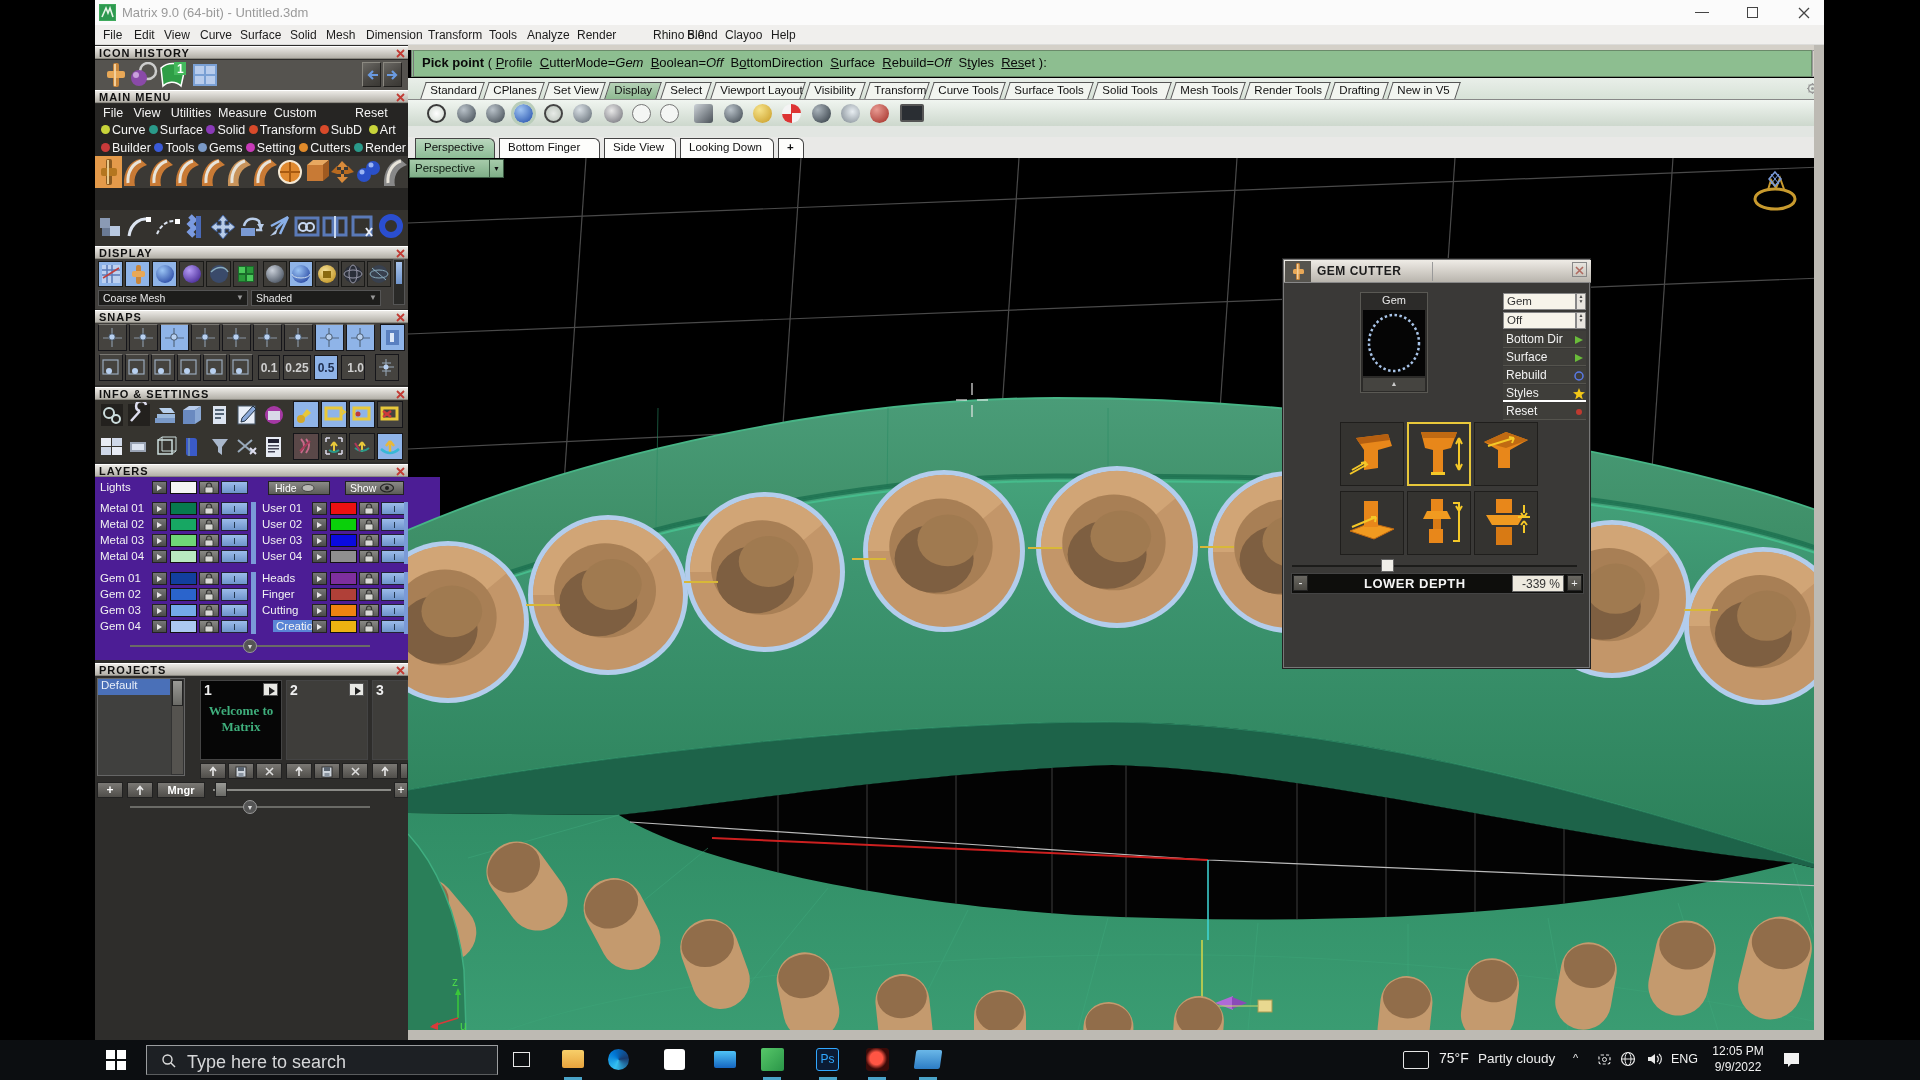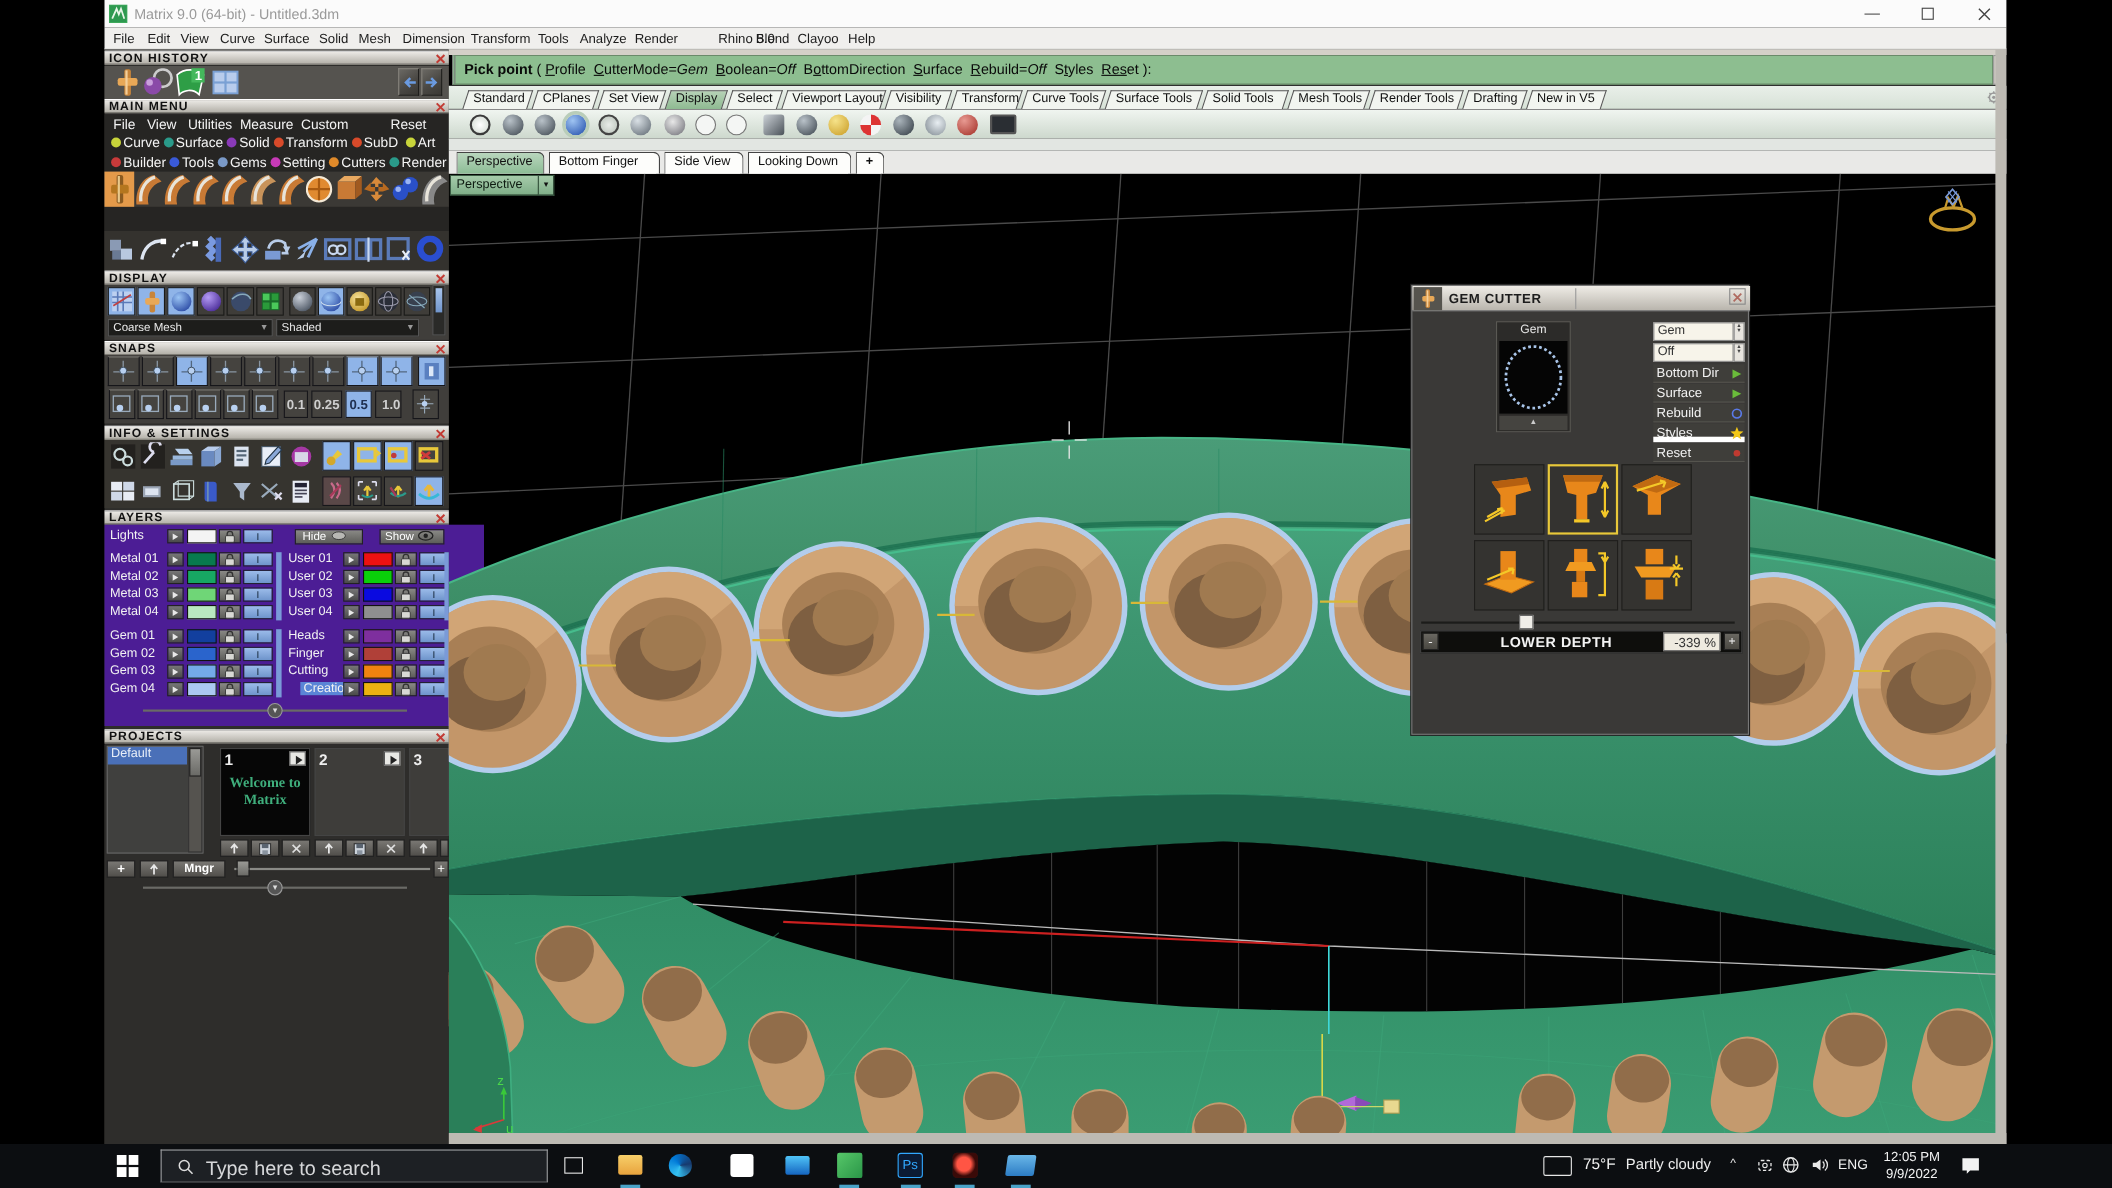--- a/index.html
+++ b/index.html
@@ -1195,21 +1195,21 @@
         <path d="M2,2 L10,6 L2,10 Z" fill="#6abc3a"></path>
       </svg>
   <span class="abs" style="left:219px;top:89px;width:83px;height:17px;background:#3f3e3a;border-bottom:1px solid #55544e;color:#f2f2f2;font-size:12px;padding:1px 0 0 3px;">Surface</span>
   <svg class="abs" style="left:289px;top:92px" width="12" height="12">
         <path d="M2,2 L10,6 L2,10 Z" fill="#6abc3a"></path>
       </svg>
   <span class="abs" style="left:219px;top:107px;width:83px;height:17px;background:#3f3e3a;border-bottom:1px solid #55544e;color:#f2f2f2;font-size:12px;padding:1px 0 0 3px;">Rebuild</span>
   <svg class="abs" style="left:289px;top:110px" width="12" height="12">
         <circle cx="6" cy="6" r="4" fill="none" stroke="#5a7ae8" stroke-width="1.5"></circle>
       </svg>
-  <span class="abs" style="left:219px;top:125px;width:83px;height:17px;background:#3f3e3a;border-bottom:5px solid #ffffff;color:#f2f2f2;font-size:12px;padding:1px 0 0 3px;">Styles</span>
+  <span class="abs" style="left:219px;top:125px;width:83px;height:17px;background:#3f3e3a;border-bottom:2px solid #ffffff;color:#f2f2f2;font-size:12px;padding:1px 0 0 3px;">Styles</span>
   <svg class="abs" style="left:289px;top:128px" width="12" height="12">
         <path d="M6,0 L7.6,4 L12,4.2 L8.6,7 L9.8,11.4 L6,8.8 L2.2,11.4 L3.4,7 L0,4.2 L4.4,4 Z" fill="#f4c818"></path>
       </svg>
   <span class="abs" style="left:219px;top:143px;width:83px;height:17px;background:#3f3e3a;border-bottom:1px solid #55544e;color:#f2f2f2;font-size:12px;padding:1px 0 0 3px;">Reset</span>
   <svg class="abs" style="left:289px;top:146px" width="12" height="12">
         <circle cx="6" cy="6" r="3" fill="#c03a30"></circle>
       </svg>
   <div class="abs" style="left:56px;top:162px;width:64px;height:64px;background:#343330;border:1px solid #1f1e1c;"></div>
   <svg class="abs" style="left:58px;top:164px" width="60" height="60">
         <path d="M14,14 L46,10 L50,22 L36,26 L36,44 L22,46 L22,26 Z" fill="#e8871a"></path>

